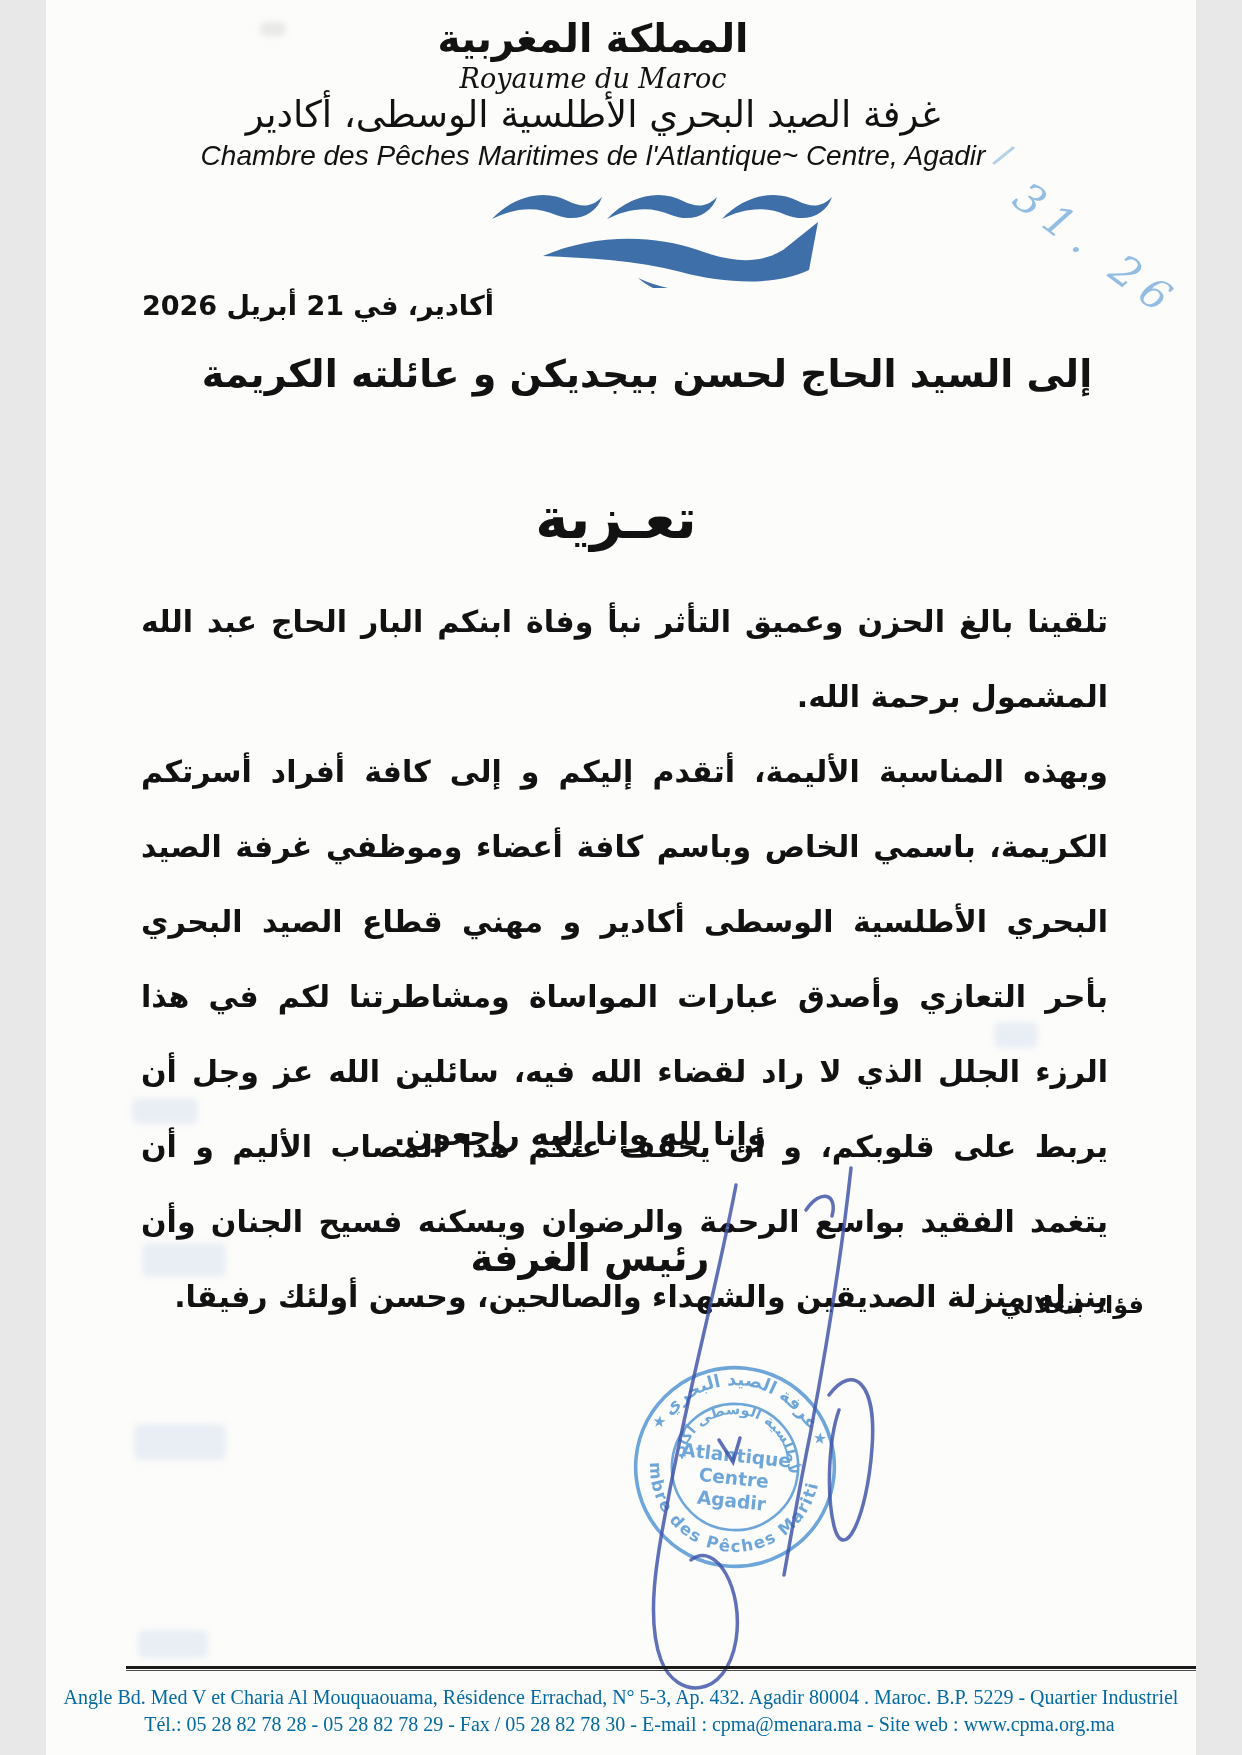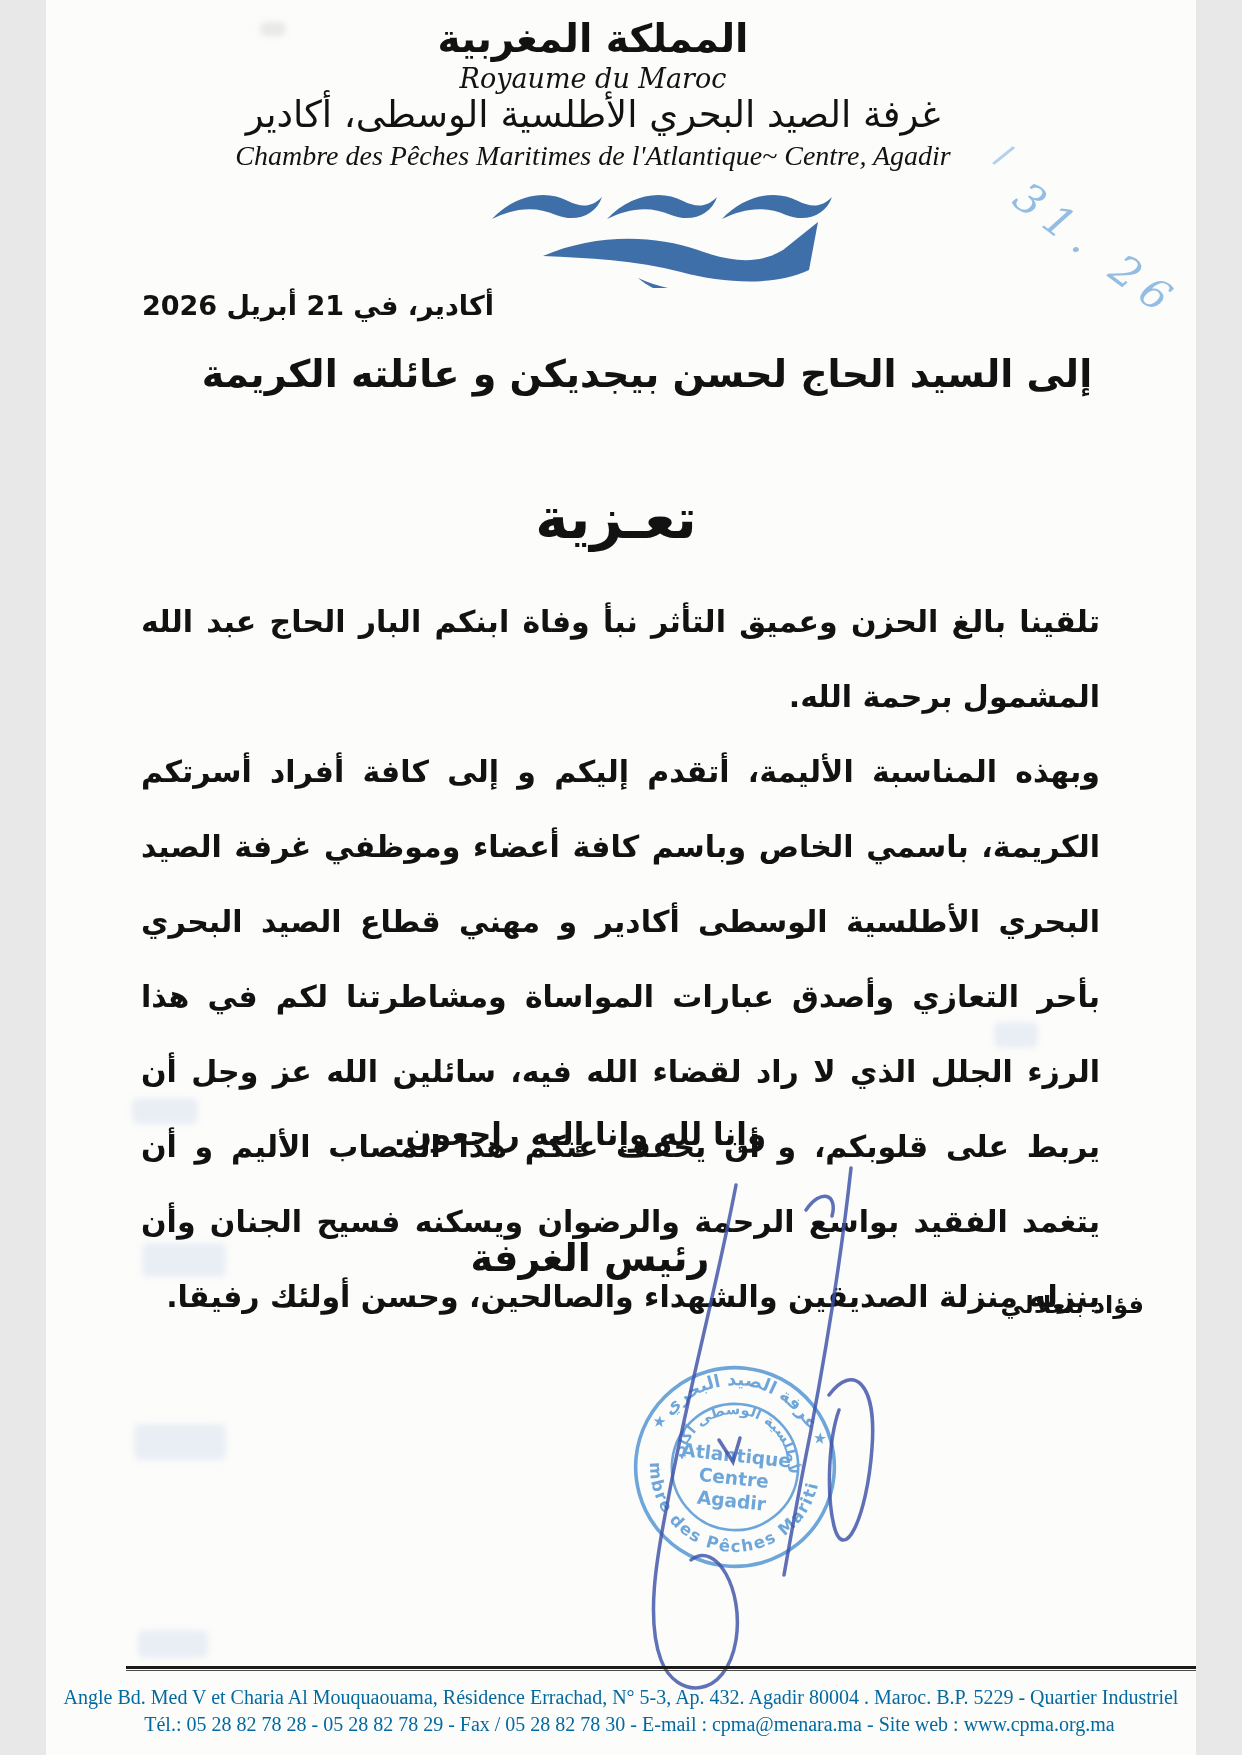--- a/index.html
+++ b/index.html
@@ -6,36 +6,36 @@
   .page{
     position:relative;width:1150px;height:1755px;margin:0 auto;
     background:#fcfcfa;overflow:hidden;
     font-family:"DejaVu Sans",sans-serif;color:#121212;
   }
   
   .center-abs{position:absolute;left:0;right:56px;text-align:center;}
   .kingdom-ar{top:16px;font-size:39px;font-weight:bold;}
   .kingdom-fr{top:63px;font-size:27px;font-style:italic;font-family:"DejaVu Serif",serif;}
   .chamber-ar{top:93px;font-size:37px;}
-  .chamber-fr{top:140px;font-size:28px;font-style:italic;font-family:Liberation Serif, serif;}
+  .chamber-fr{top:140px;font-size:28px;font-style:italic;font-family:Liberation Sans, sans-serif;}
   .logo{position:absolute;left:442px;top:186px;width:350px;height:102px;}
   .refnum{
     position:absolute;left:988px;top:172px;width:220px;
     transform:rotate(37deg);transform-origin:left top;
     font-family:"DejaVu Serif",serif;font-style:italic;
     font-size:42px;letter-spacing:10px;color:#79aedd;opacity:.8;
   }
   .refnum::before{content:"ا";position:absolute;left:-42px;top:-14px;font-size:34px;opacity:.7;}
   
   .dateline{position:absolute;left:96px;top:290px;font-size:27px;direction:rtl;font-weight:600;}
   .addressee{position:absolute;left:52px;right:0;top:352px;text-align:center;
     direction:rtl;font-size:38px;font-weight:bold;}
   .title{position:absolute;left:0;right:10px;top:486px;text-align:center;
     direction:rtl;font-size:56px;font-weight:bold;letter-spacing:1px;}
-  .bodytext{position:absolute;left:95px;right:96px;top:584px;direction:rtl;
+  .bodytext{position:absolute;left:95px;right:88px;top:584px;direction:rtl;
     text-align:justify;font-size:30px;font-weight:bold;line-height:75px;}
   .bodytext p{margin:0;}
   .closing{position:absolute;left:0;right:98px;top:1116px;text-align:center;
     direction:rtl;font-size:31px;font-weight:bold;padding-left:16px;}
   .sig-title{position:absolute;left:0;right:62px;top:1236px;text-align:center;
     direction:rtl;font-size:38px;font-weight:bold;}
   .sig-name{position:absolute;left:0;right:52px;top:1291px;text-align:right;
     direction:rtl;font-size:24px;font-weight:bold;}
   
   .stamp{position:absolute;left:570px;top:1348px;width:238px;height:238px;

